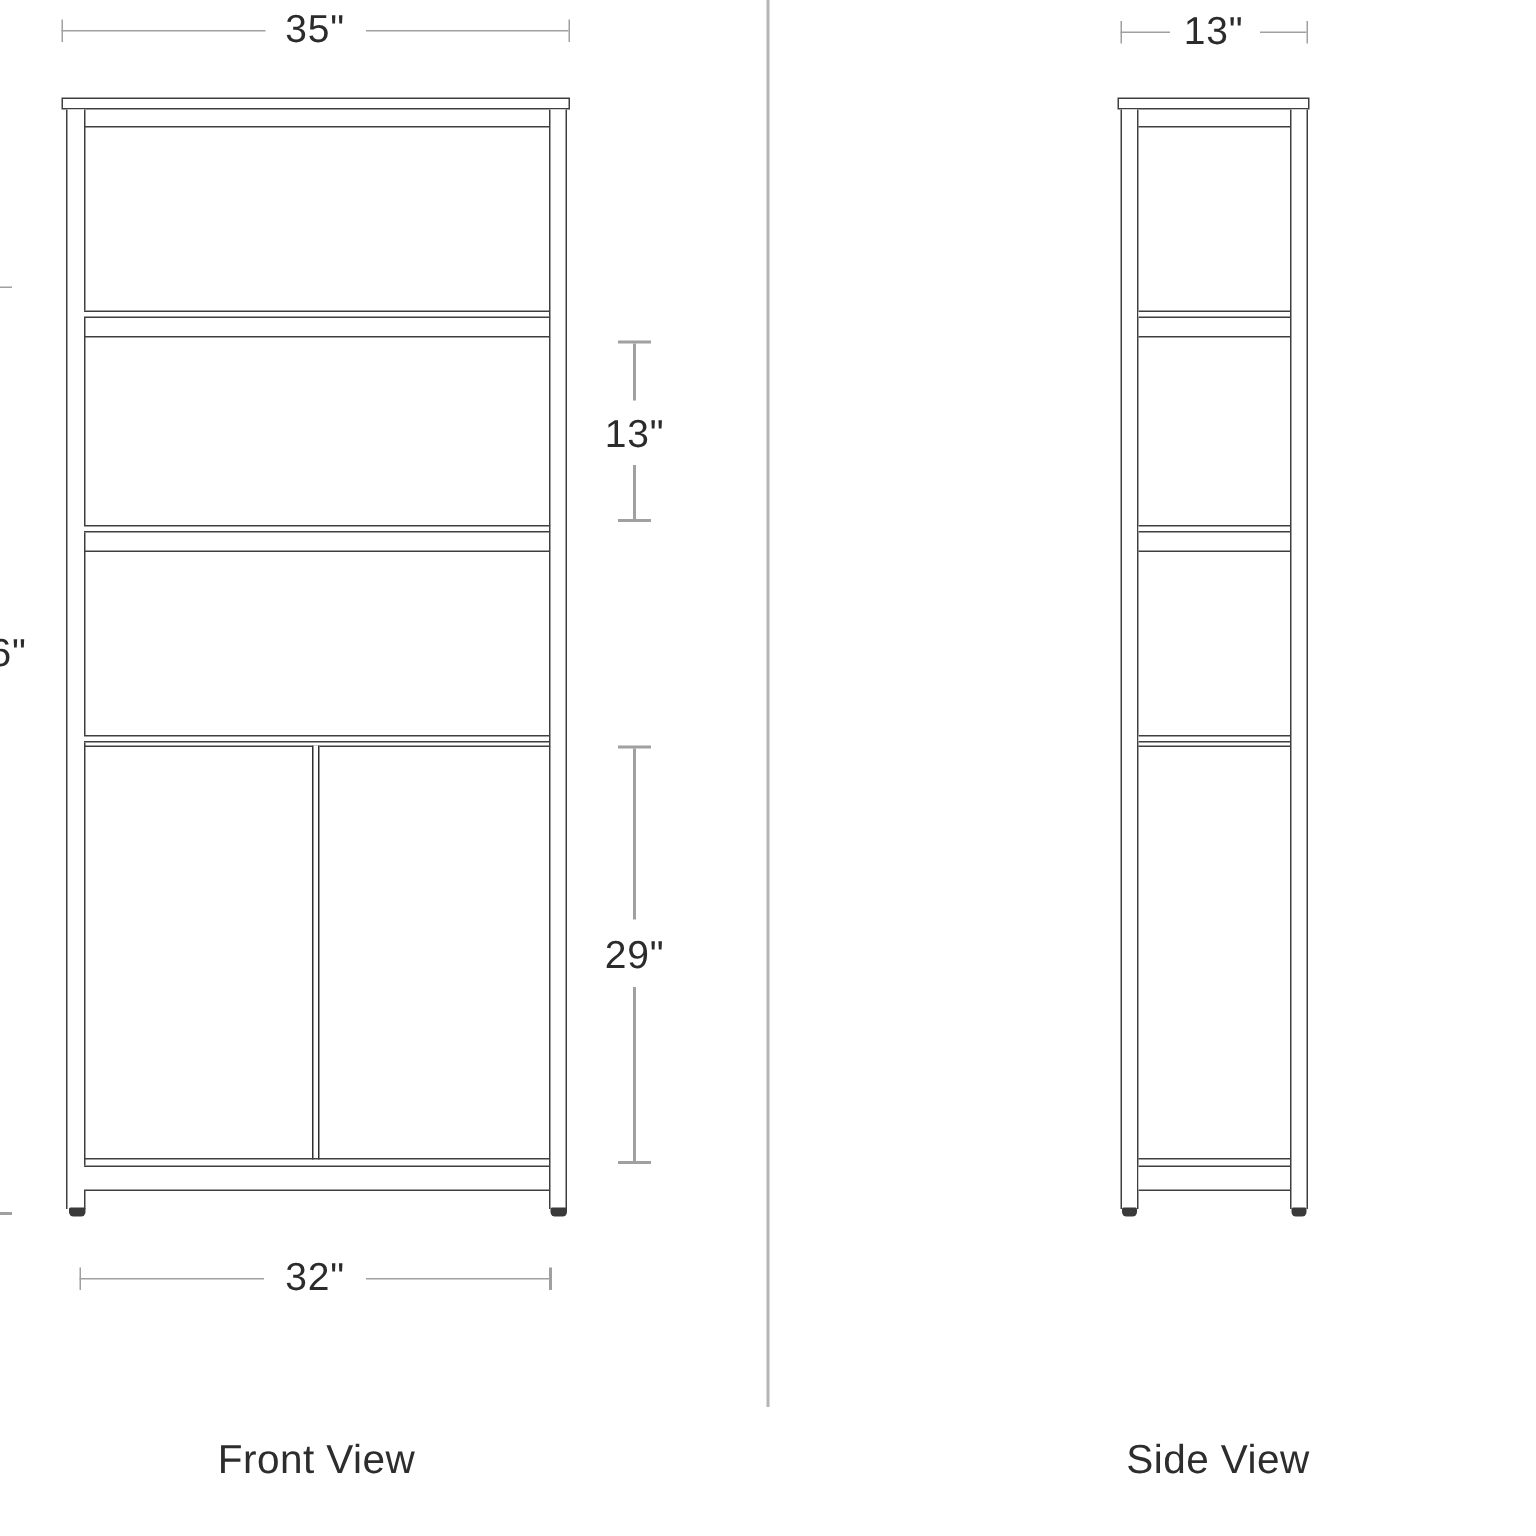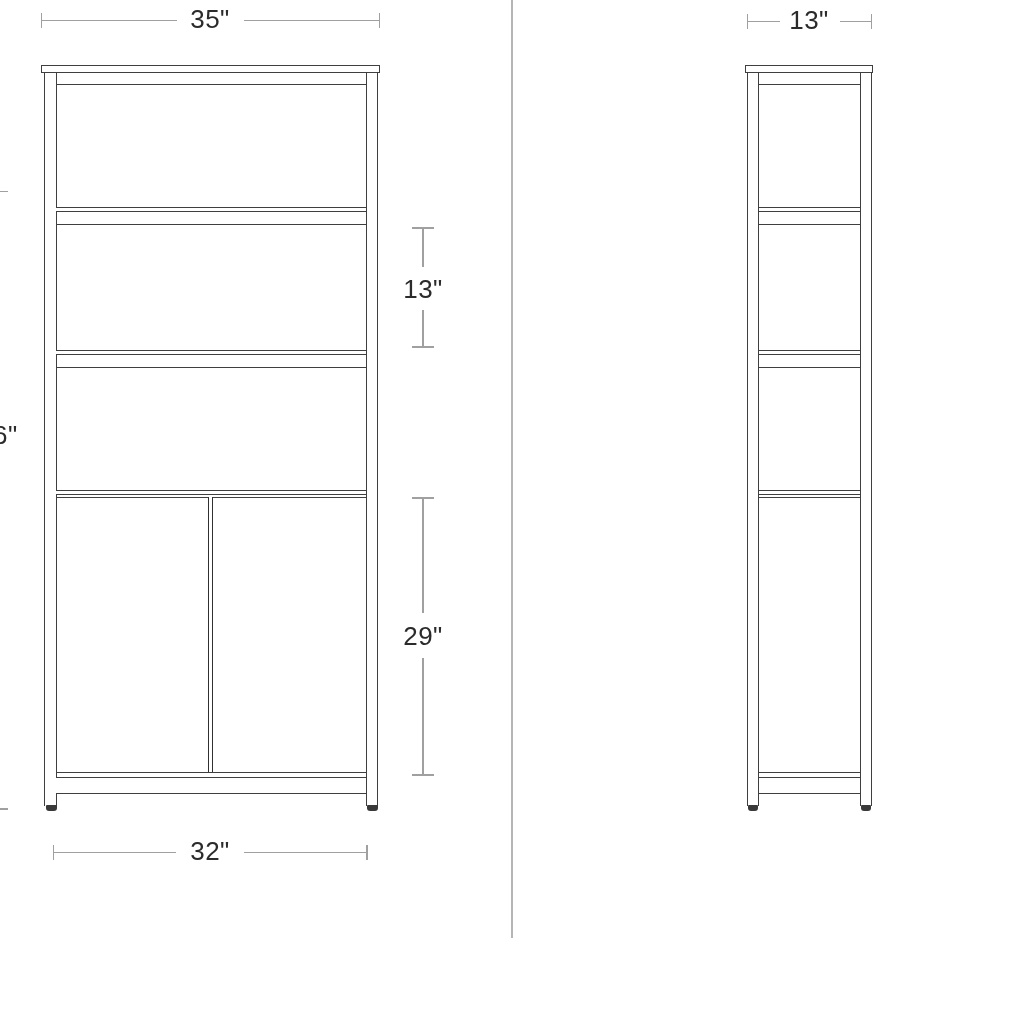--- a/index.html
+++ b/index.html
@@ -110,20 +110,21 @@
     </div>
 
     <div style="left:0; top:830px; width:512px; height:40px;">
       <div class="dim-tick-v" style="left:52.5px; top:15px;"></div>
       <div class="dim-h" style="left:53px; top:21.5px; width:123px;"></div>
       <div class="dim-label" style="left:146px; top:6px; width:128px;">32"</div>
       <div class="dim-h" style="left:244px; top:21.5px; width:123px;"></div>
       <div class="dim-tick-v" style="left:366px; top:15px;"></div>
     </div>
 
+    <div class="view-label" style="left:101px; top:957px; width:220px;">Front View</div>
   </div>
 
   <div style="left:512px; top:0; width:512px; height:1024px;">
 
     <div style="left:0; top:0; width:512px; height:40px;">
       <div class="dim-tick-v" style="left:234.5px; top:14px;"></div>
       <div class="dim-h" style="left:235px; top:20.5px; width:33px;"></div>
       <div class="dim-label" style="left:266px; top:5px; width:62px;">13"</div>
       <div class="dim-h" style="left:328px; top:20.5px; width:31px;"></div>
       <div class="dim-tick-v" style="left:358.5px; top:14px;"></div>
@@ -139,15 +140,16 @@
     <div class="pair" style="left:246.5px; top:349.5px; width:101px; height:5px;"></div>
     <div class="hline" style="left:246.5px; top:366.5px; width:101px;"></div>
     <div class="pair" style="left:246.5px; top:489.5px; width:101px; height:5px;"></div>
     <div class="hline" style="left:246.5px; top:496.5px; width:101px;"></div>
 
     <div class="hline" style="left:246.5px; top:771.5px; width:101px;"></div>
     <div class="railband" style="left:246.5px; top:776.5px; width:101px; height:17px;"></div>
     <div class="foot" style="left:235.5px; top:805px; width:10.5px; height:5.5px;"></div>
     <div class="foot" style="left:348.5px; top:805px; width:10.5px; height:5.5px;"></div>
 
+    <div class="view-label" style="left:190px; top:957px; width:220px;">Side View</div>
   </div>
 
 </div>
 
 </body></html>

